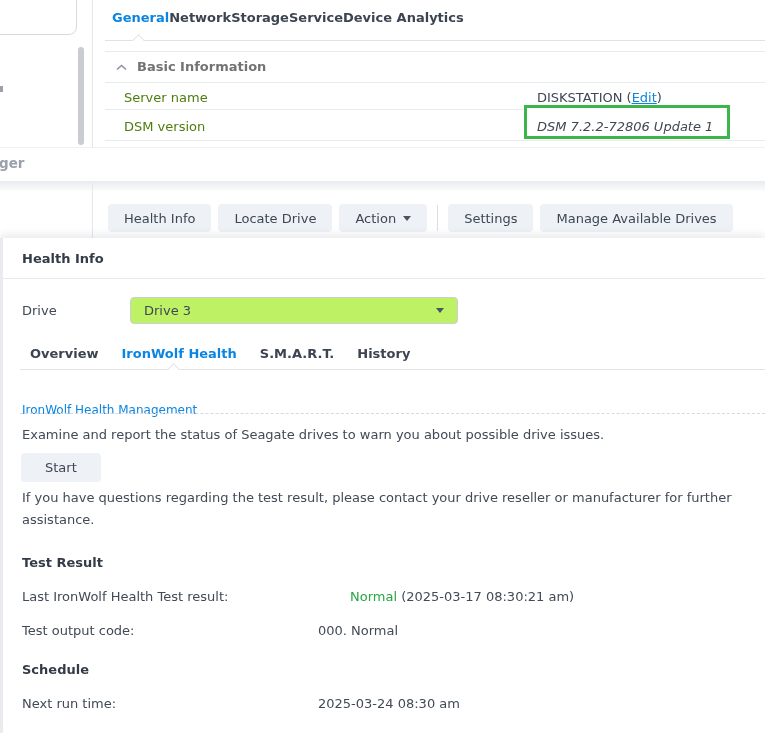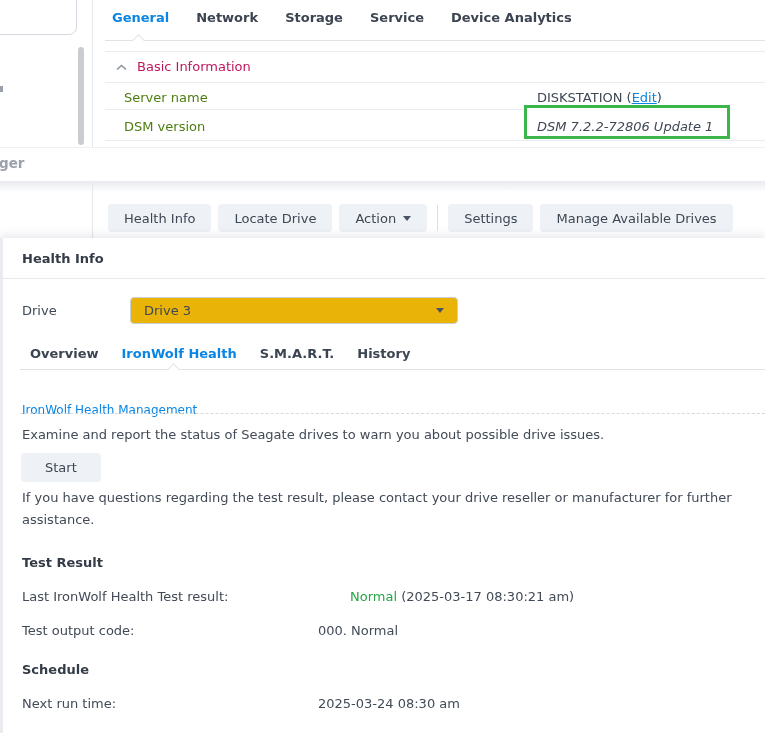--- a/index.html
+++ b/index.html
@@ -20,37 +20,37 @@
   .cp-searchbox {
     position:absolute; left:-16px; top:-14px; width:93px; height:49px;
     background:#fff; border:1px solid #d5dae0; border-radius:8px;
   }
   .cp-scrollthumb {
     position:absolute; left:78px; top:47px; width:6px; height:98px;
     background:#c9cdd2; border-radius:3px;
   }
   .cp-cut-artifact { position:absolute; left:0; top:86px; width:3px; height:6px; background:#9aa1ab; }
 
-  .cp-tabs { position:absolute; left:112px; top:10px; display:flex; gap:27px; }
+  .cp-tabs { position:absolute; left:112px; top:10px; display:flex; }
   .cp-tabs .tab, .dlg-tabs .tab {
     font-weight:bold; color:#3b4450; cursor:pointer; white-space:nowrap;
   }
   .tab.active { color:#0a85e3; }
 
   .notch {
     position:absolute; width:9px; height:9px; background:#fff;
     border-top:1px solid #dfe3e8; border-left:1px solid #dfe3e8;
     transform:rotate(45deg);
   }
 
   .chev-icon { display:inline-block; vertical-align:1px; }
 
   .cp-section-title {
     position:absolute; left:137px; top:59px;
-    font-weight:normal; color:#be185d;
+    font-weight:bold; color:#737373;
   }
   .cp-label { position:absolute; left:124px; color:#4d7c0f;text-align:right; }
   .cp-value { position:absolute; left:537px; color:#3e4754; white-space:nowrap; }
   .edit-link { color:#0a85e3; text-decoration:underline; cursor:pointer; }
   .green-box {
     position:absolute; left:524px; top:105px; width:206px; height:34px;
     border:3px solid #3cb54a;
   }
 
   
@@ -84,21 +84,21 @@
   
   .dialog {
     position:absolute; left:0; top:238px; width:765px; height:495px;
     background:#fff; box-shadow:0 -3px 8px rgba(90,100,120,.14);
   }
   .dlg-leftstrip { position:absolute; left:0; top:0; width:3px; height:495px; background:#e9ebee; }
   .dlg-title { position:absolute; left:22px; top:251px; font-weight:bold; color:#333b47; }
   .dlg-field-label { position:absolute; left:22px; top:303px; }
   .dlg-select {
     position:absolute; left:130px; top:297px; width:328px; height:27px;
-    border:1px solid #c8cfd6; border-radius:4px; background:#eab308;
+    border:1px solid #c8cfd6; border-radius:4px; background:#bef264;
     display:flex; align-items:center; padding:0 13px; cursor:pointer;
   }
   .dlg-select .caret-down { margin-left:auto; }
   .dlg-tabs { position:absolute; left:30px; top:346px; display:flex; gap:23px; }
   .dlg-heading { position:absolute; left:22px; top:403px; font-size:12px; color:#0a85e3; }
   .dashed-line {
     position:absolute; left:20px; top:413px; width:745px; height:0;
     border-top:1px dashed #d6dade;
   }
   .dlg-text { position:absolute; left:22px; white-space:nowrap; color:#414a56; }

